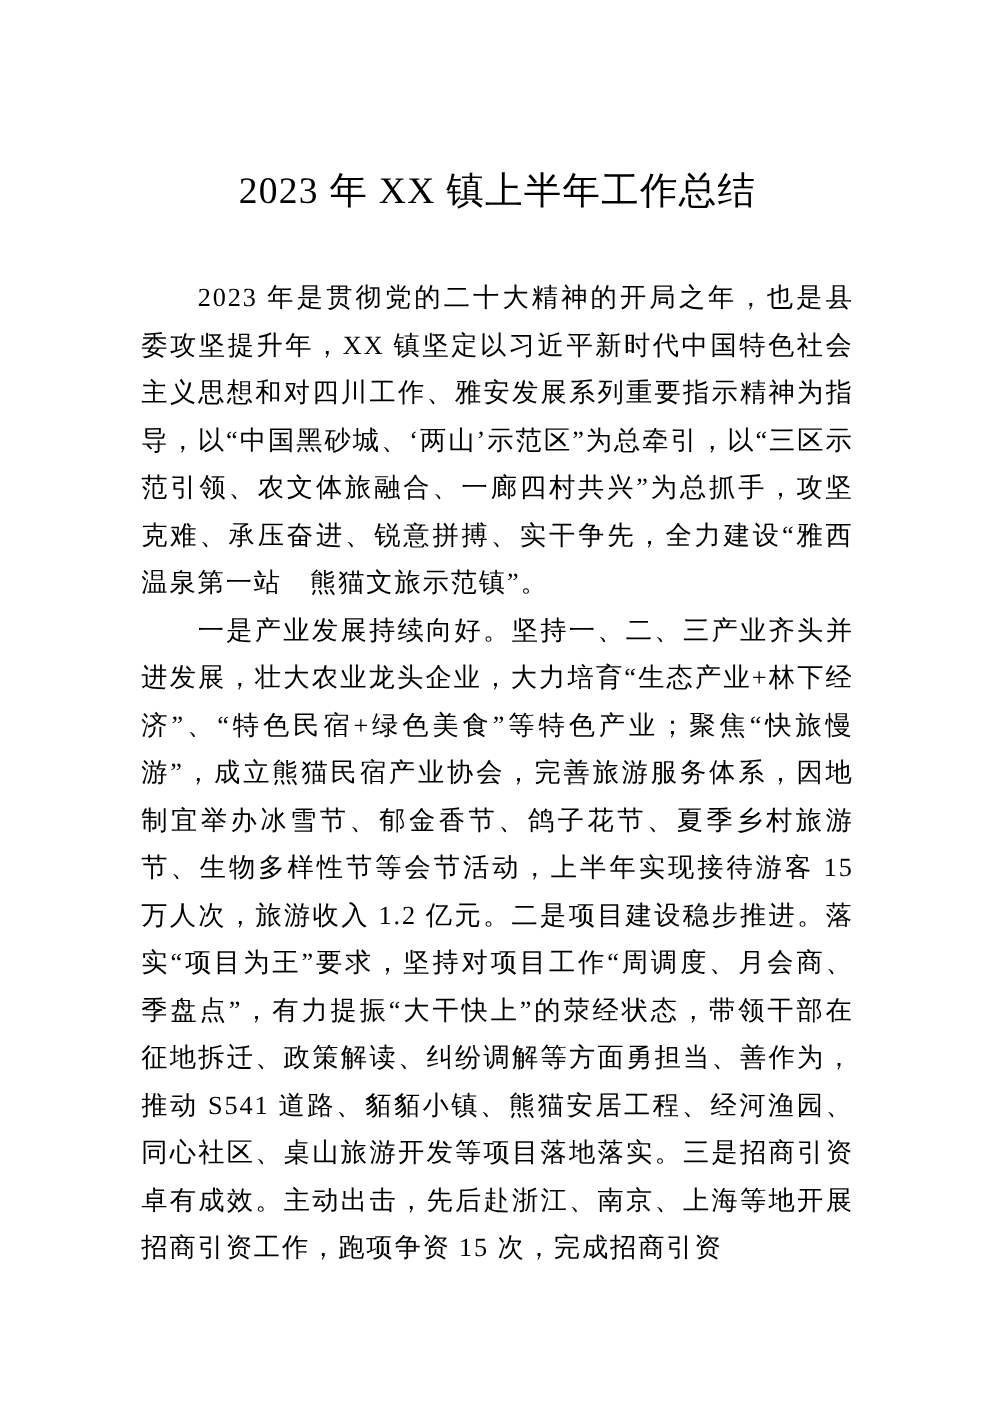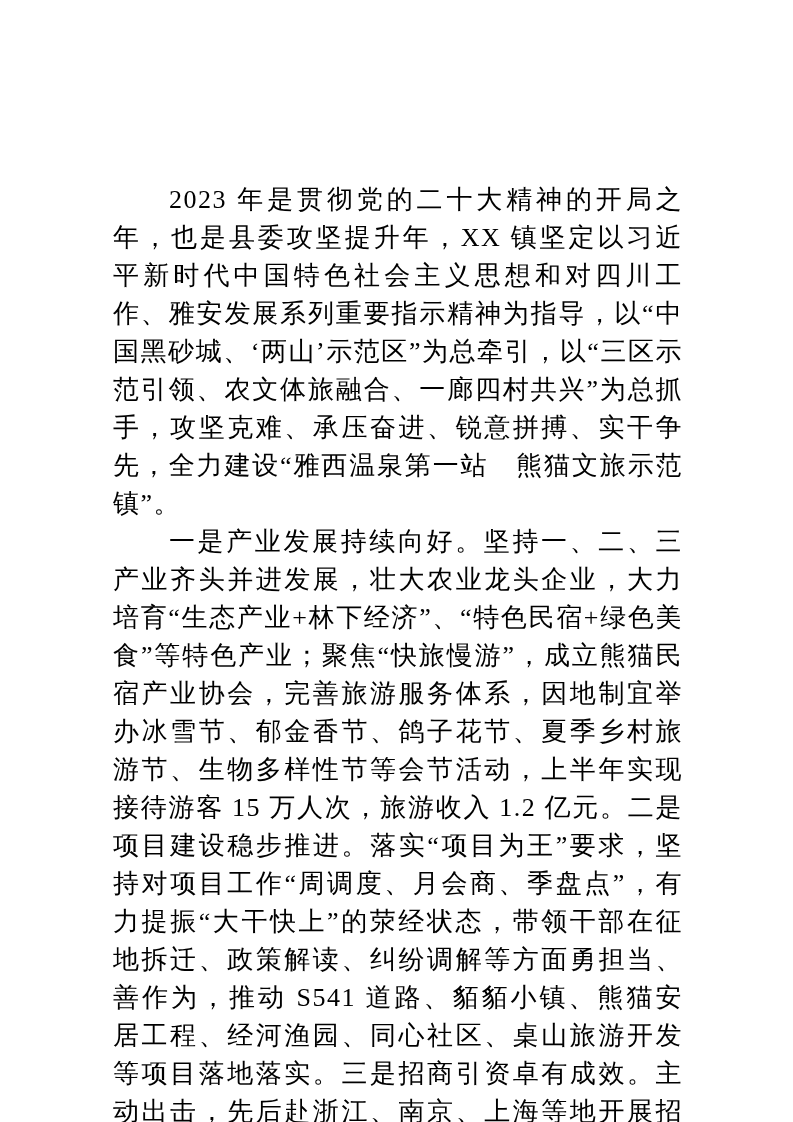--- a/index.html
+++ b/index.html
@@ -26,37 +26,38 @@
     line-height: 38px;
     text-align: center;
     letter-spacing: 1px;
     white-space: nowrap;
   }
   .doc-content {
     margin-top: 47px;
   }
   .para {
     margin: 0;
-    font-size: 26px;
+    font-size: 21px;
     line-height: 38px;
     letter-spacing: 1.5px;
     text-align: justify;
     text-justify: inter-ideograph;
     text-indent: 2.15em;
     font-weight: 400;
   }
   .para.section-heading {
     font-weight: 700;
     letter-spacing: 1px;
   }
 </style>
 </head>
 <body>
 
 <div class="page">
+  <h1 class="doc-title">2023 年 XX 镇上半年工作总结</h1>
 
   <div class="doc-content">
     <p class="para">2023 年是贯彻党的二十大精神的开局之年，也是县委攻坚提升年，XX 镇坚定以习近平新时代中国特色社会主义思想和对四川工作、雅安发展系列重要指示精神为指导，以“中国黑砂城、‘两山’示范区”为总牵引，以“三区示范引领、农文体旅融合、一廊四村共兴”为总抓手，攻坚克难、承压奋进、锐意拼搏、实干争先，全力建设“雅西温泉第一站　熊猫文旅示范镇”。</p>
 
 
     <p class="para">一是产业发展持续向好。坚持一、二、三产业齐头并进发展，壮大农业龙头企业，大力培育“生态产业+林下经济”、“特色民宿+绿色美食”等特色产业；聚焦“快旅慢游”，成立熊猫民宿产业协会，完善旅游服务体系，因地制宜举办冰雪节、郁金香节、鸽子花节、夏季乡村旅游节、生物多样性节等会节活动，上半年实现接待游客 15 万人次，旅游收入 1.2 亿元。二是项目建设稳步推进。落实“项目为王”要求，坚持对项目工作“周调度、月会商、季盘点”，有力提振“大干快上”的荥经状态，带领干部在征地拆迁、政策解读、纠纷调解等方面勇担当、善作为，推动 S541 道路、貊貊小镇、熊猫安居工程、经河渔园、同心社区、桌山旅游开发等项目落地落实。三是招商引资卓有成效。主动出击，先后赴浙江、南京、上海等地开展招商引资工作，跑项争资 15 次，完成招商引资</p>
   </div>
 </div>
 
 </body></html>

